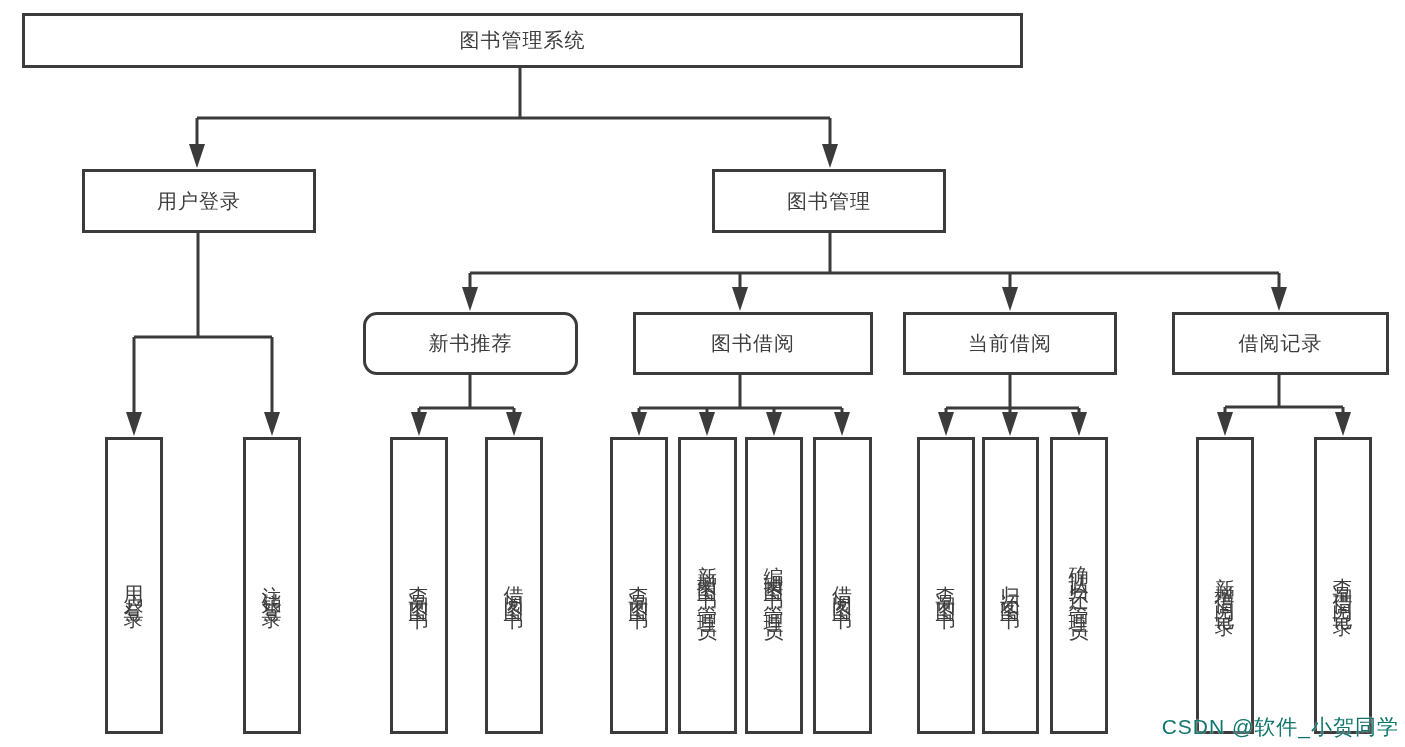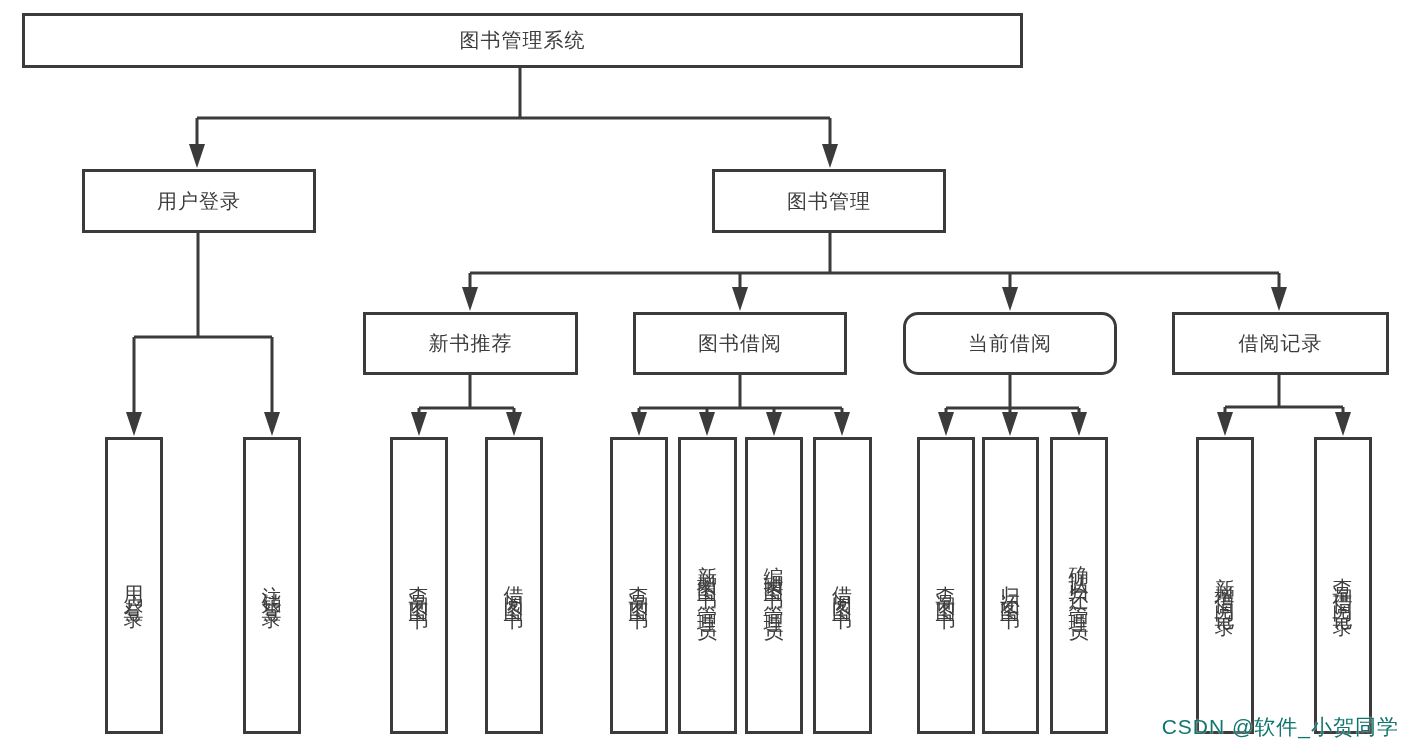--- a/index.html
+++ b/index.html
@@ -100,27 +100,27 @@
     <span class="lbl">图书管理系统</span>
   </div>
 
   <div class="node" style="left:82px; top:169px; width:234px; height:64px;">
     <span class="lbl">用户登录</span>
   </div>
   <div class="node" style="left:712px; top:169px; width:234px; height:64px;">
     <span class="lbl">图书管理</span>
   </div>
 
-  <div class="node" style="left:363px; top:312px; width:215px; height:63px;">
+  <div class="node" style="left:363px; top:312px; width:215px; height:63px;border-radius:14px;">
     <span class="lbl">新书推荐</span>
   </div>
-  <div class="node" style="left:633px; top:312px; width:214px; height:63px;">
+  <div class="node" style="left:633px; top:312px; width:240px; height:63px;">
     <span class="lbl">图书借阅</span>
   </div>
-  <div class="node" style="left:903px; top:312px; width:214px; height:63px;border-radius:15px;">
+  <div class="node" style="left:903px; top:312px; width:214px; height:63px;">
     <span class="lbl">当前借阅</span>
   </div>
   <div class="node" style="left:1172px; top:312px; width:217px; height:63px;">
     <span class="lbl">借阅记录</span>
   </div>
 
   <div class="node v" style="left:105px; top:437px; width:58px; height:297px;">
     <span class="lbl">用户登录</span>
   </div>
   <div class="node v" style="left:243px; top:437px; width:58px; height:297px;">

